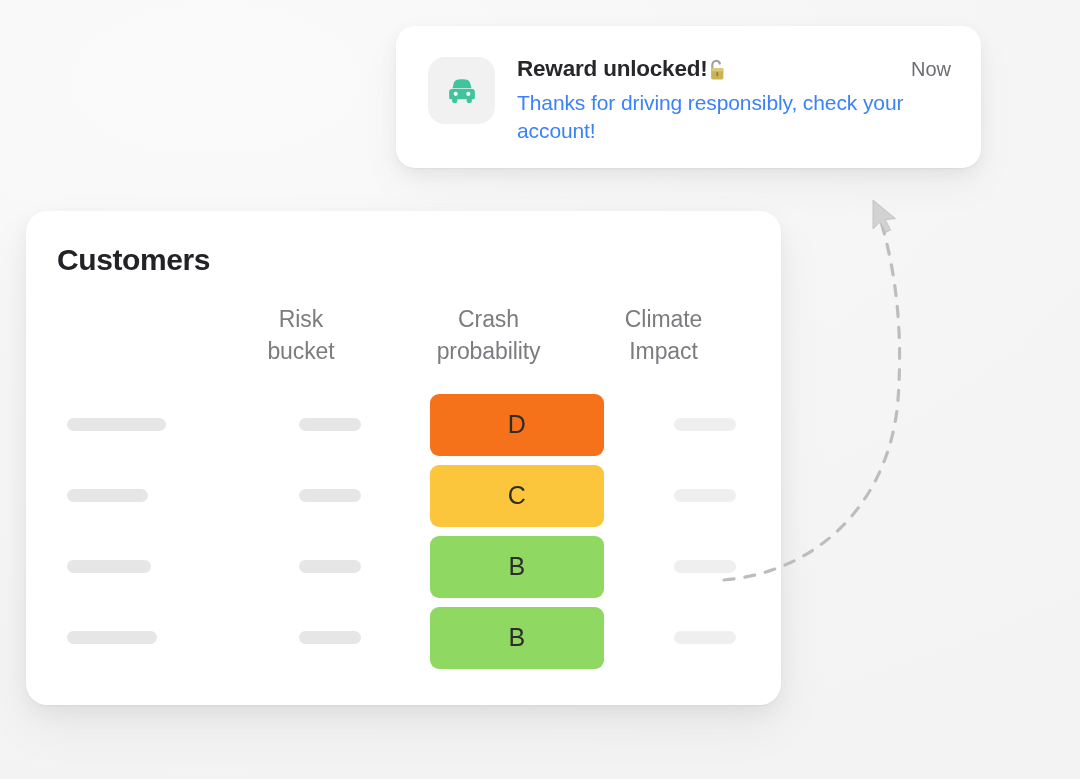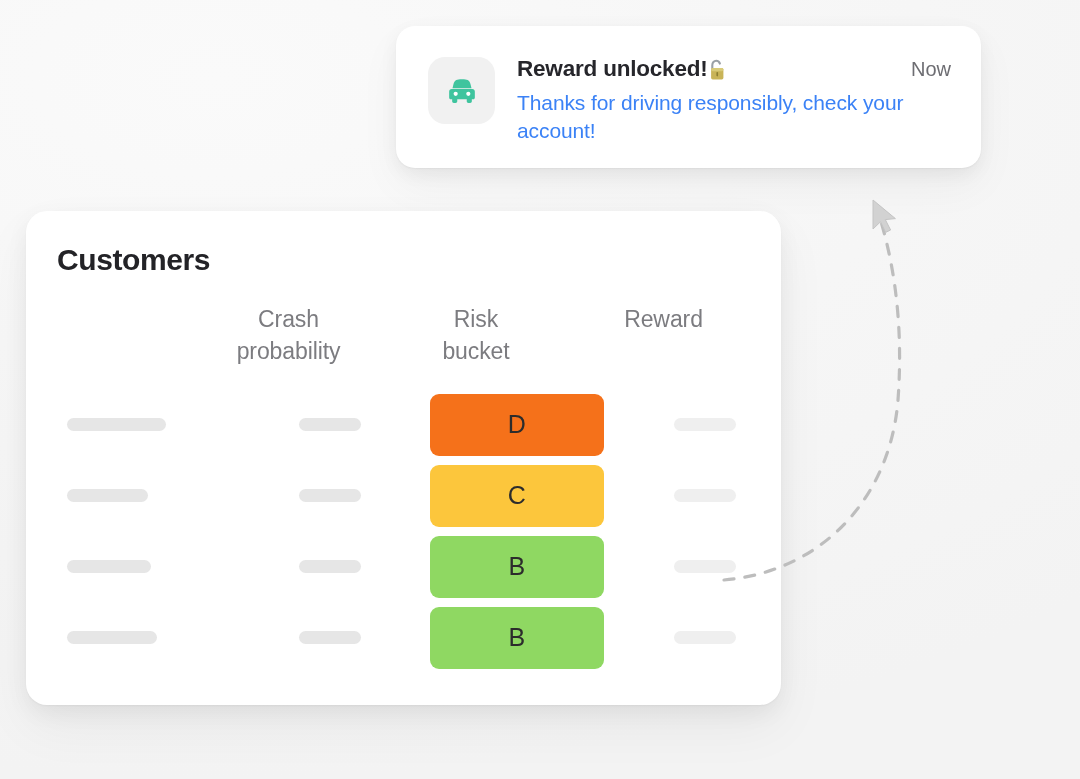--- a/index.html
+++ b/index.html
@@ -259,32 +259,33 @@
   </div>
 
   <div class="panel">
     <div class="panel-title">Customers</div>
 
     <div class="table">
 
       <div class="head-row">
         <div class="col-head col-name"></div>
 
+        <div class="col-head col-risk">
+          <div>Risk</div>
+          <div>bucket</div>
+        </div>
+
         <div class="col-head col-crash">
           <div>Crash</div>
           <div>probability</div>
         </div>
 
-        <div class="col-head col-risk">
-          <div>Risk</div>
-          <div>bucket</div>
-        </div>
-
         <div class="col-head col-clim">
-          <div>Reward</div>
+          <div>Climate</div>
+          <div>Impact</div>
         </div>
       </div>
 
       <div class="rows">
 
         <div class="row">
           <div class="cell col-name">
             <span class="skeleton" style="width:99px"></span>
           </div>
           <div class="cell col-crash">

